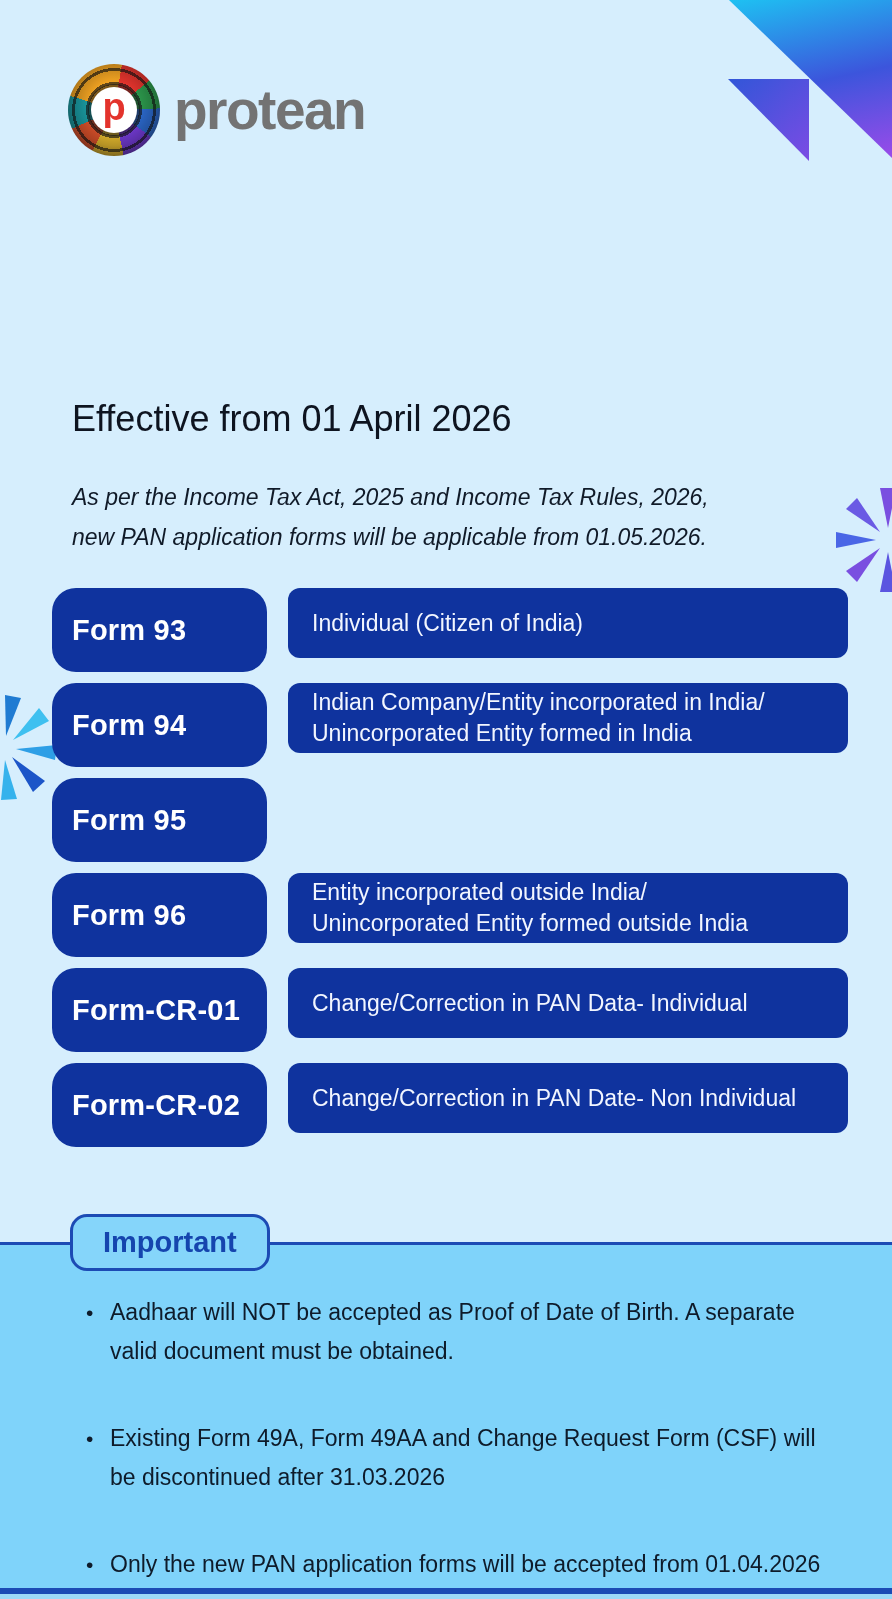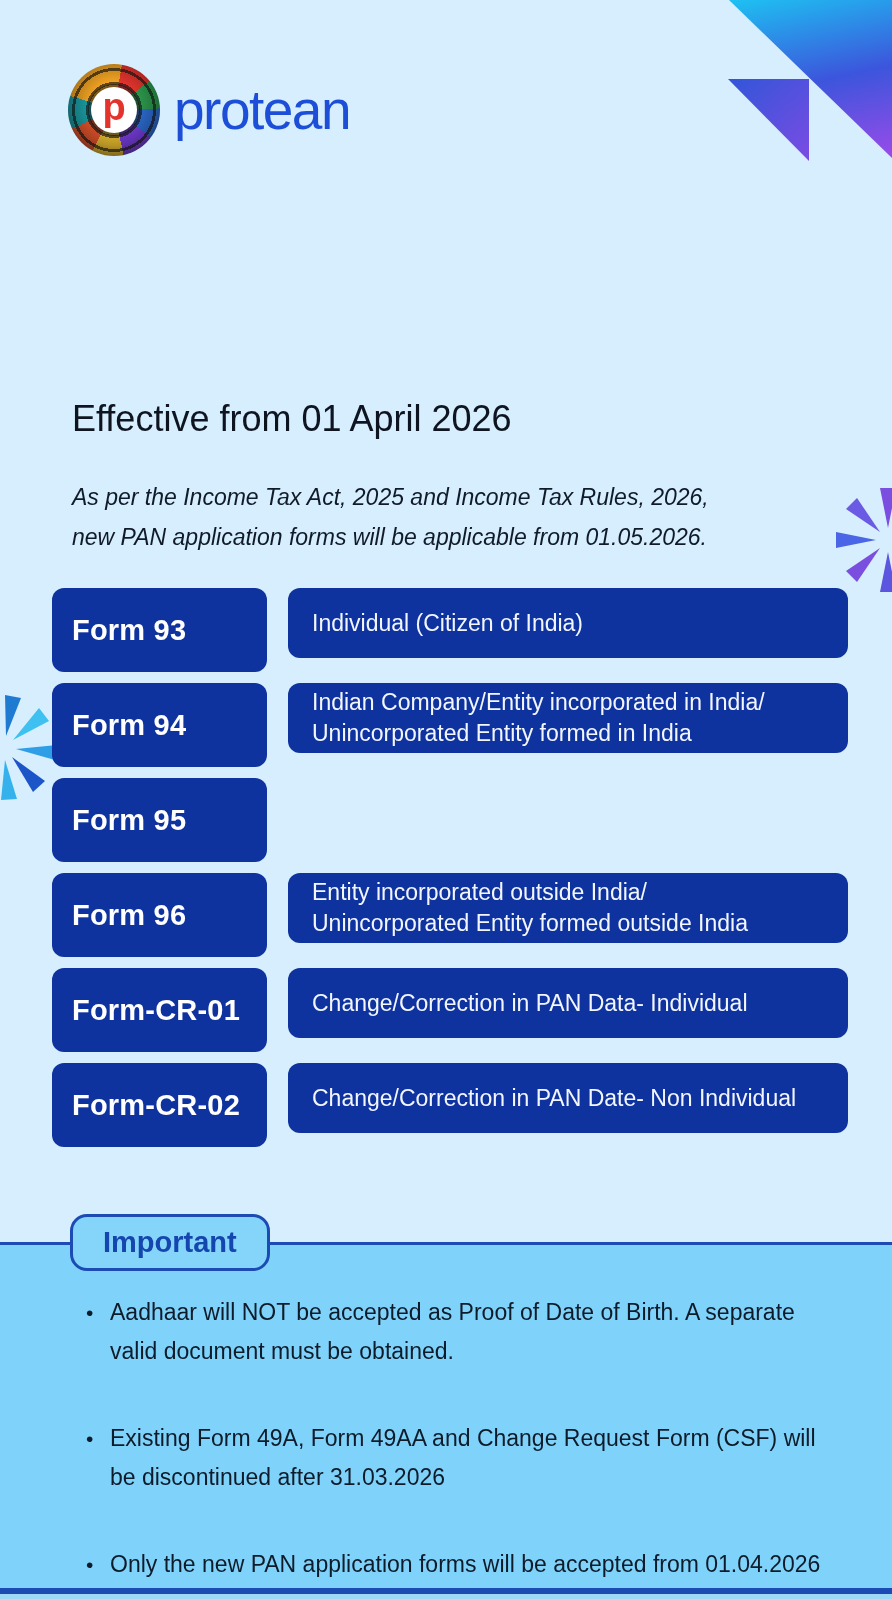--- a/index.html
+++ b/index.html
@@ -41,21 +41,21 @@
     position:absolute;left:50%;top:50%;transform:translate(-50%,-50%);
     width:46px;height:46px;border-radius:50%;background:#ffffff;
     display:flex;align-items:center;justify-content:center;
     box-shadow:0 0 0 3px rgba(20,20,20,.55);
   }
   .logo-center span{
     color:#E3332C;font-size:38px;font-weight:800;line-height:1;
     transform:translateY(-3px);
   }
   .brand-name{
-    font-size:55px;font-weight:400;color:#1d4ed8;letter-spacing:-1.5px;text-align:right;
+    font-size:55px;font-weight:700;color:#737373;letter-spacing:-1.5px;text-align:right;
   }
 
   
   .title{
     position:absolute;top:220px;left:70px;margin:0;
     font-size:61px;line-height:73px;font-weight:800;color:#1B40B2;letter-spacing:-.5px;
   }
   .title span{display:block;}
   .subtitle{
     position:absolute;top:398px;left:72px;
@@ -67,21 +67,21 @@
   }
   .intro span{display:block;}
 
   
   .forms{
     position:absolute;top:588px;left:52px;width:796px;
     display:flex;flex-direction:column;gap:11px;
   }
   .form-row{display:grid;grid-template-columns:215px 1fr;column-gap:21px;}
   .form-code{
-    background:#0F339E;border-radius:12px;height:84px;
+    background:#0F339E;border-radius:24px;height:84px;
     display:flex;align-items:center;padding-left:20px;box-sizing:border-box;
     color:#ffffff;font-size:29px;font-weight:700;letter-spacing:.2px;
   }
   .form-desc{
     background:#0F339E;border-radius:12px;height:70px;
     display:flex;align-items:center;padding:6px 24px;box-sizing:border-box;
     color:#F2F6FF;font-size:23px;line-height:31px;font-weight:400;
     white-space:pre-line;
   }
 

